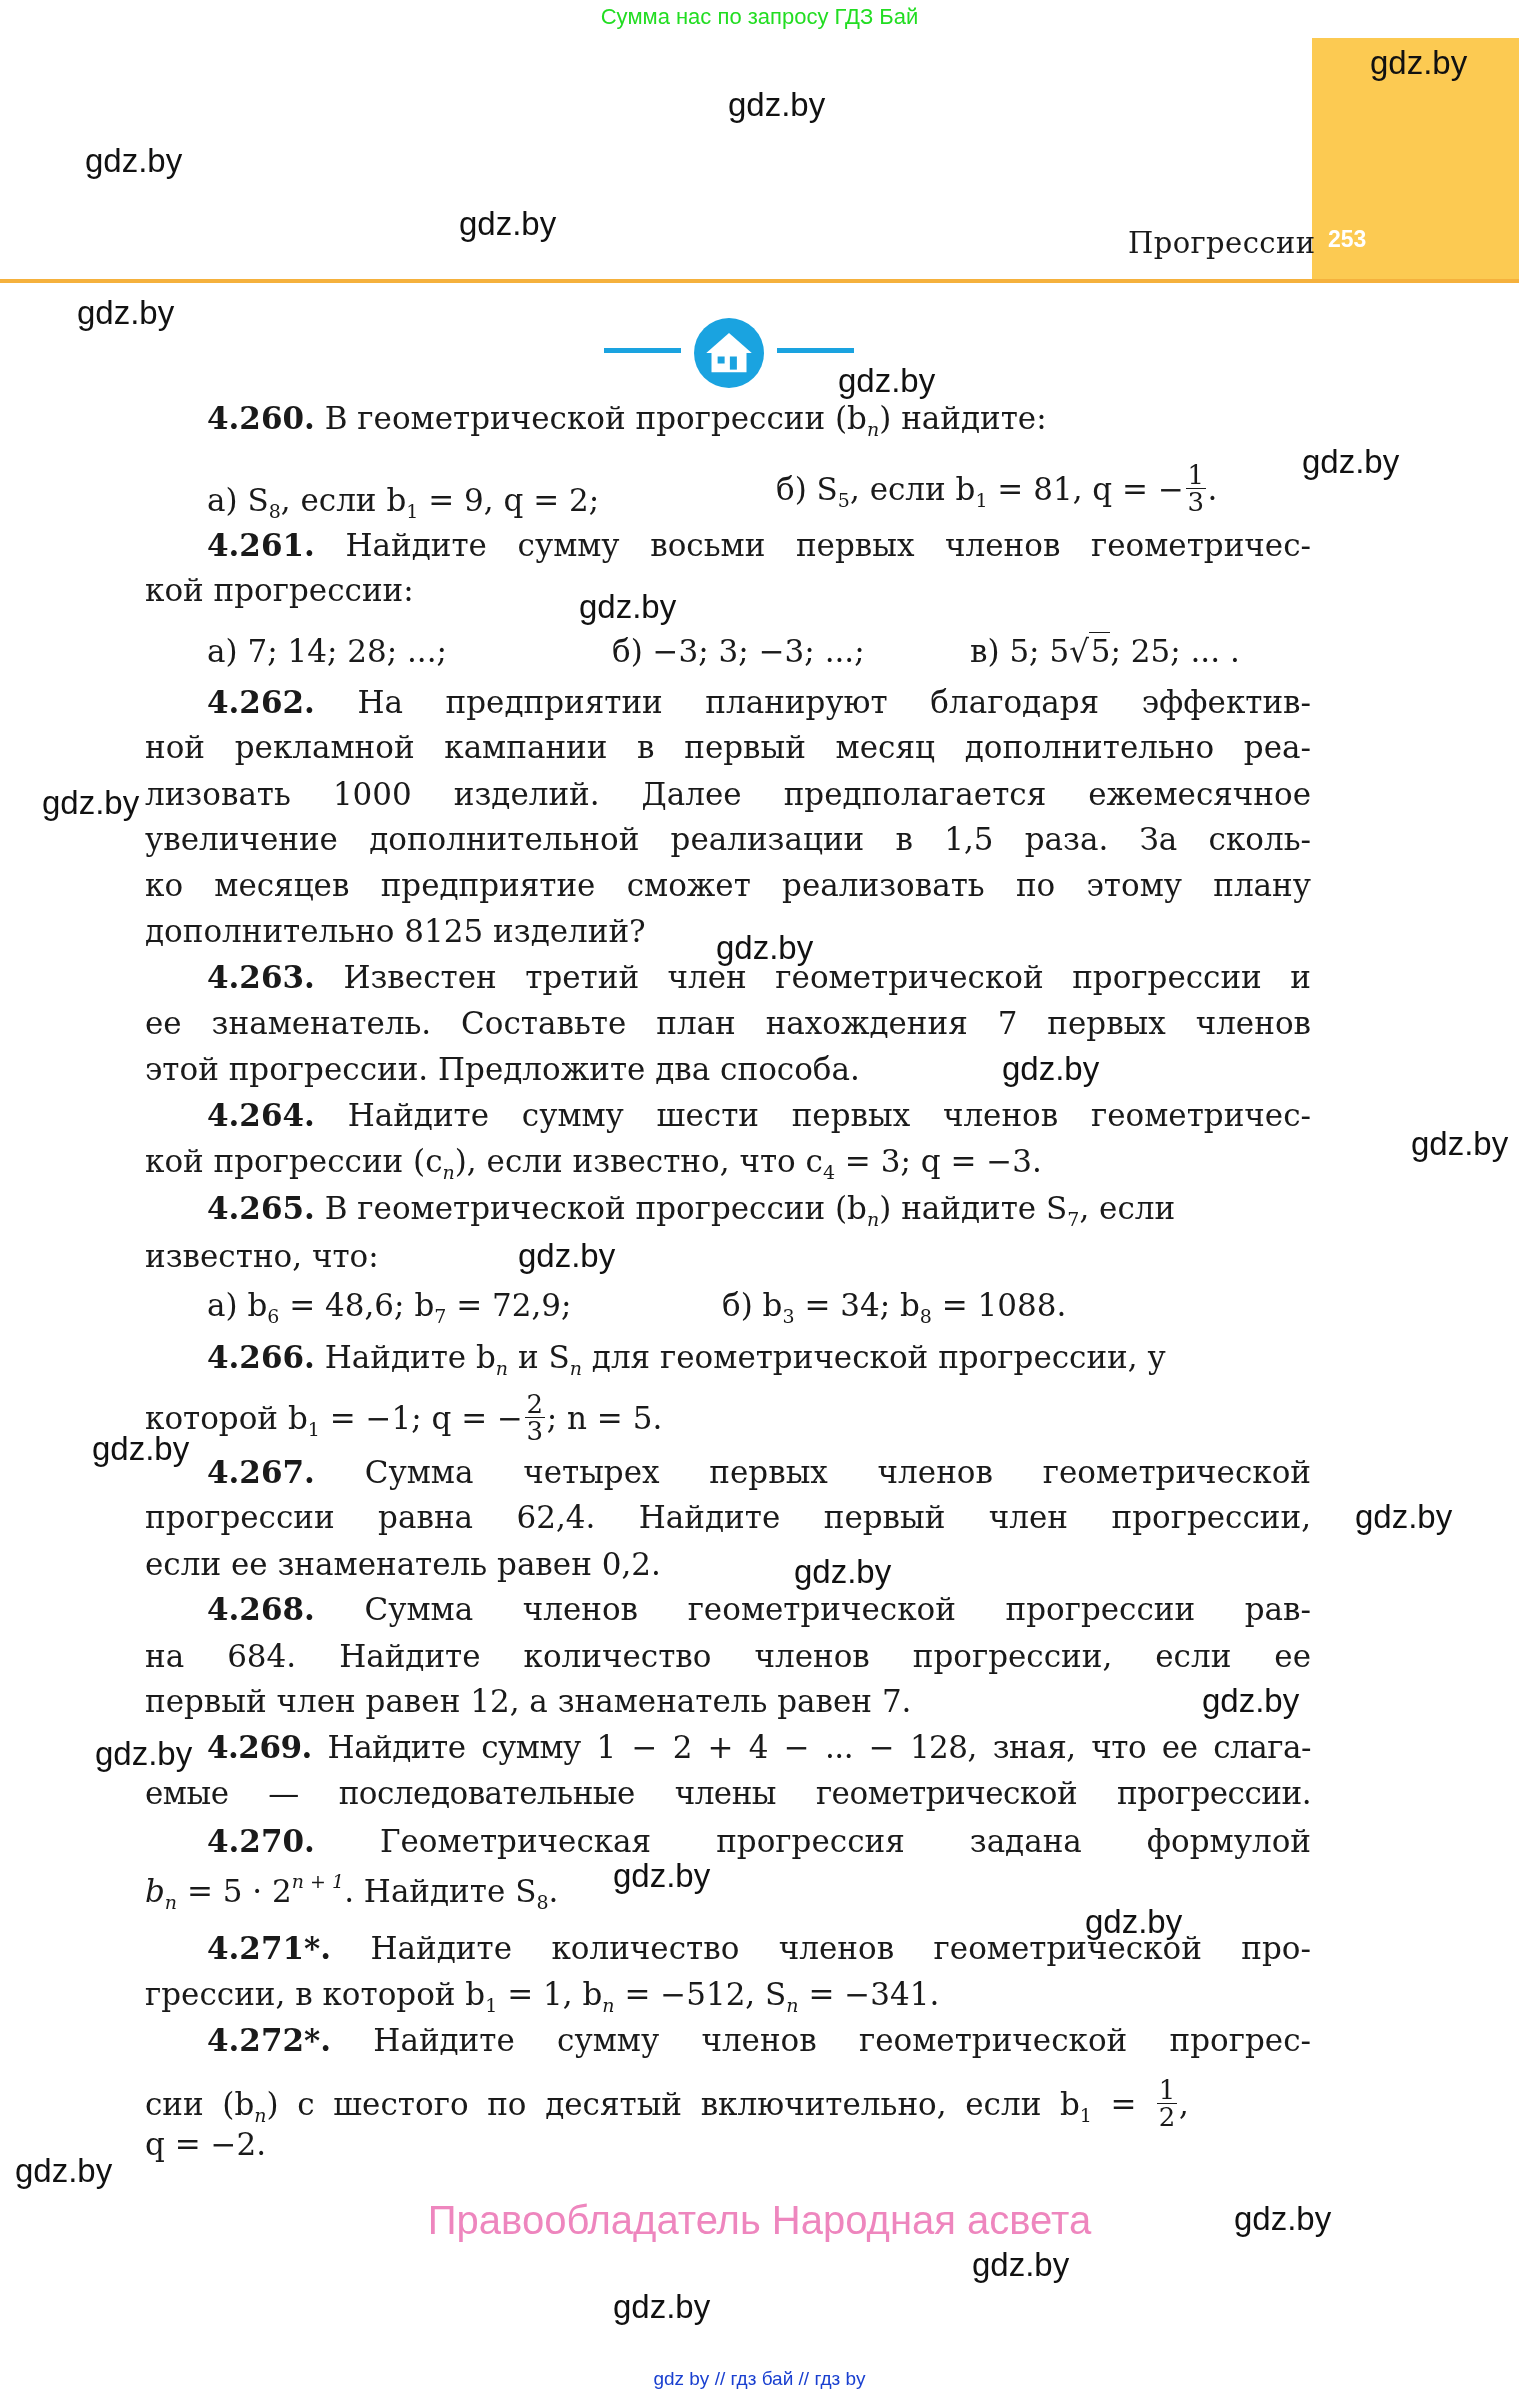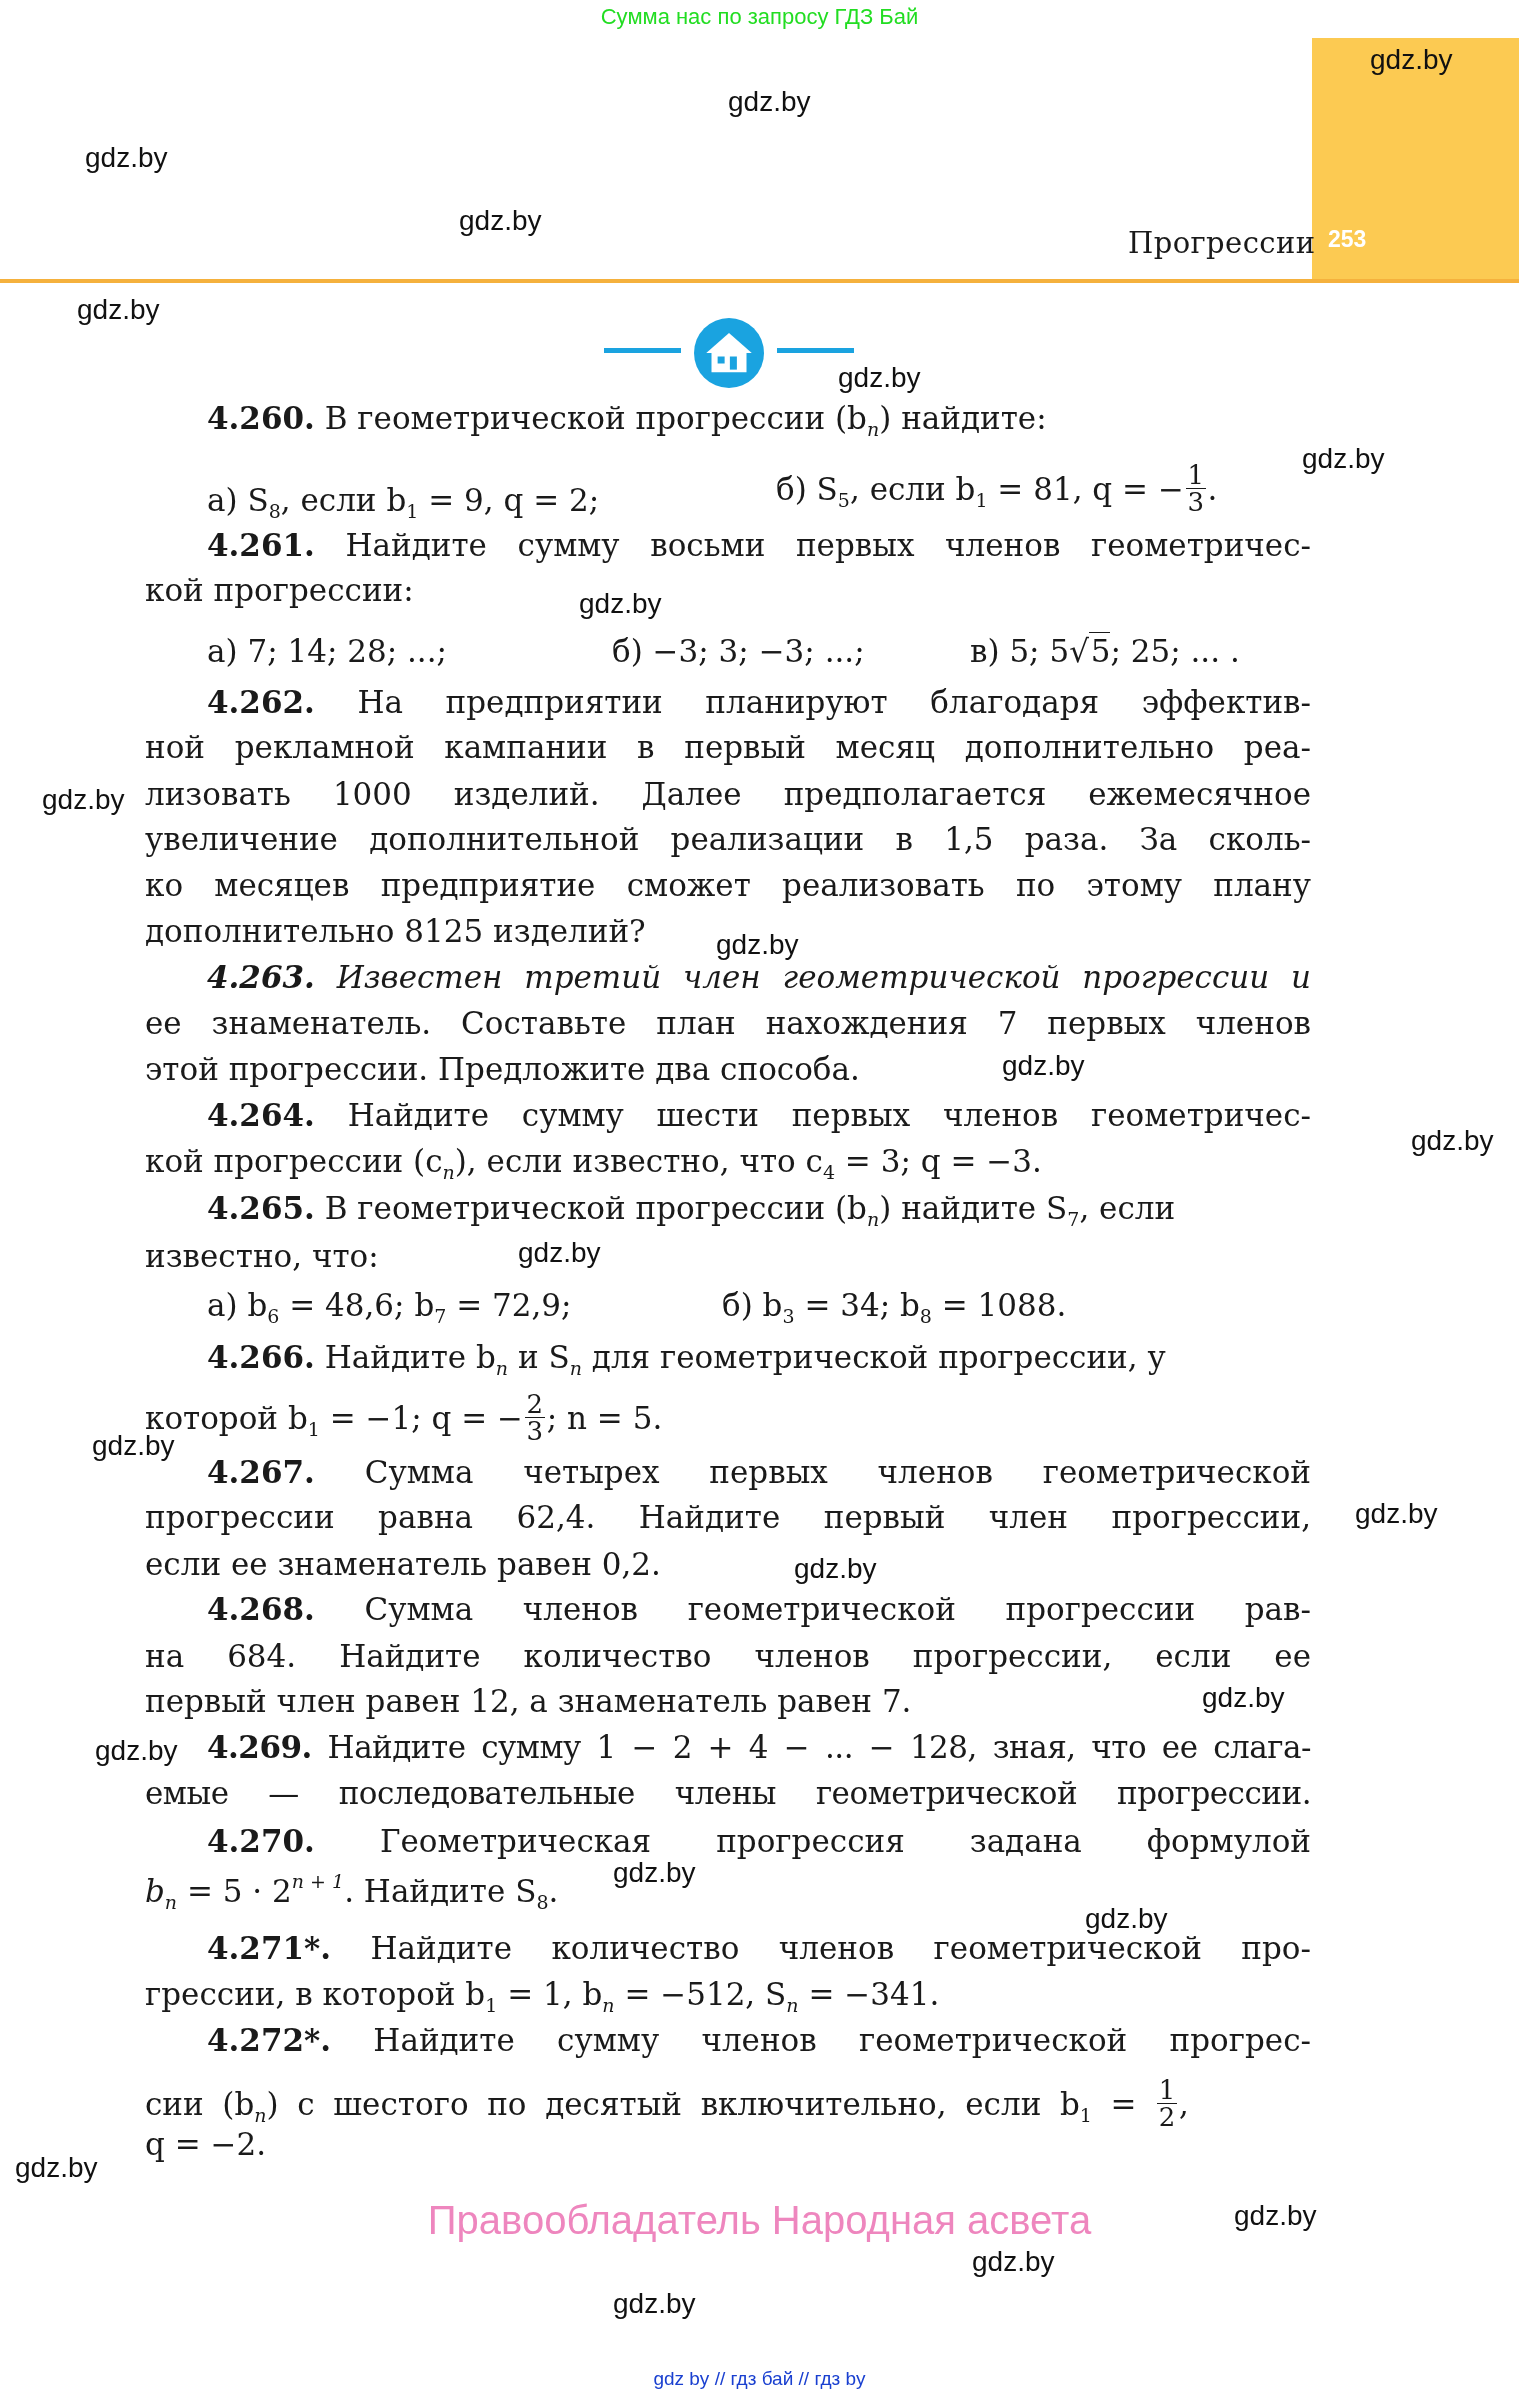--- a/index.html
+++ b/index.html
@@ -2,21 +2,21 @@
 <html style="font-size:14px"><head>
 <meta charset="utf-8">
 <style>
   html, body { margin:0; padding:0; background:#ffffff; }
   body { width:1519px; height:2401px; position:relative; overflow:hidden; font-family:"DejaVu Serif", serif; color:#1a1a1a; }
   .promo { position:absolute; top:3.5px; left:0; width:1519px; text-align:center; font-family:"Liberation Sans", sans-serif; font-size:22px; color:#22dd22; }
   .yellow-tab { position:absolute; left:1312px; top:38px; width:207px; height:244px; background:#fcca52; }
   .rule { position:absolute; left:0; top:279px; width:1519px; height:4.4px; background:#f5b13d; }
   .chapter { position:absolute; left:1096px; top:226px; font-family:"DejaVu Serif", serif; font-size:29px; color:#1a1a1a; letter-spacing:0.4px;margin-left:32px; }
   .pagenum { position:absolute; left:1328px; top:226px; font-family:"Liberation Sans", sans-serif; font-weight:bold; font-size:23px; color:#ffffff; }
-  .wm { position:absolute; font-family:"Liberation Sans", sans-serif; font-size:28px; color:#111; white-space:nowrap; }
+  .wm { position:absolute; font-family:"Liberation Sans", sans-serif; font-size:33px; color:#111; white-space:nowrap; }
   .home-line { position:absolute; top:348px; height:5.3px; background:#1aa3e0; }
   .home-circle { position:absolute; left:694px; top:318px; width:70px; height:70px; border-radius:50%; background:#1aa3e0; }
   .line { position:absolute; left:145px; width:1166px; font-family:"DejaVu Serif", serif; font-size:31px; line-height:39px; height:39px; white-space:nowrap; color:#1a1a1a; }
   .line.just { text-align:justify; text-align-last:justify; }
   .line.ind { left:207px; width:1104px; }
   .num { font-weight:bold; }
   i, .m { font-style:italic; }
   sub { font-size:19px; vertical-align:-7px; line-height:0; font-style:normal; }
   sub.i { font-style:italic; }
   sup { font-size:19px; vertical-align:14px; line-height:0; }
@@ -71,21 +71,21 @@
 
 <div class="line ind just" style="top:683px;">
   <span class="num">4.262.</span> <span>На предприятии планируют благодаря эффектив-</span>
 </div>
 <div class="line just" style="top:728px;">ной рекламной кампании в первый месяц дополнительно реа-</div>
 <div class="line just" style="top:775px;">лизовать 1000 изделий. Далее предполагается ежемесячное</div>
 <div class="line just" style="top:820px;">увеличение дополнительной реализации в 1,5 раза. За сколь-</div>
 <div class="line just" style="top:866px;">ко месяцев предприятие сможет реализовать по этому плану</div>
 <div class="line" style="top:912px;">дополнительно 8125 изделий?</div>
 
-<div class="line ind just" style="top:958px;font-style:italic;">
+<div class="line ind just" style="top:958px;">
   <span class="num">4.263.</span> <span>Известен третий член геометрической прогрессии и</span>
 </div>
 <div class="line just" style="top:1004px;">ее знаменатель. Составьте план нахождения 7 первых членов</div>
 <div class="line" style="top:1050px;">этой прогрессии. Предложите два способа.</div>
 
 <div class="line ind just" style="top:1096px;">
   <span class="num">4.264.</span> <span>Найдите сумму шести первых членов геометричес-</span>
 </div>
 <div class="line" style="top:1142px;">
   <span>кой прогрессии (c</span><sub class="i">n</sub><span>), если известно, что c</span><sub>4</sub><span> = 3; q = −3.</span>

